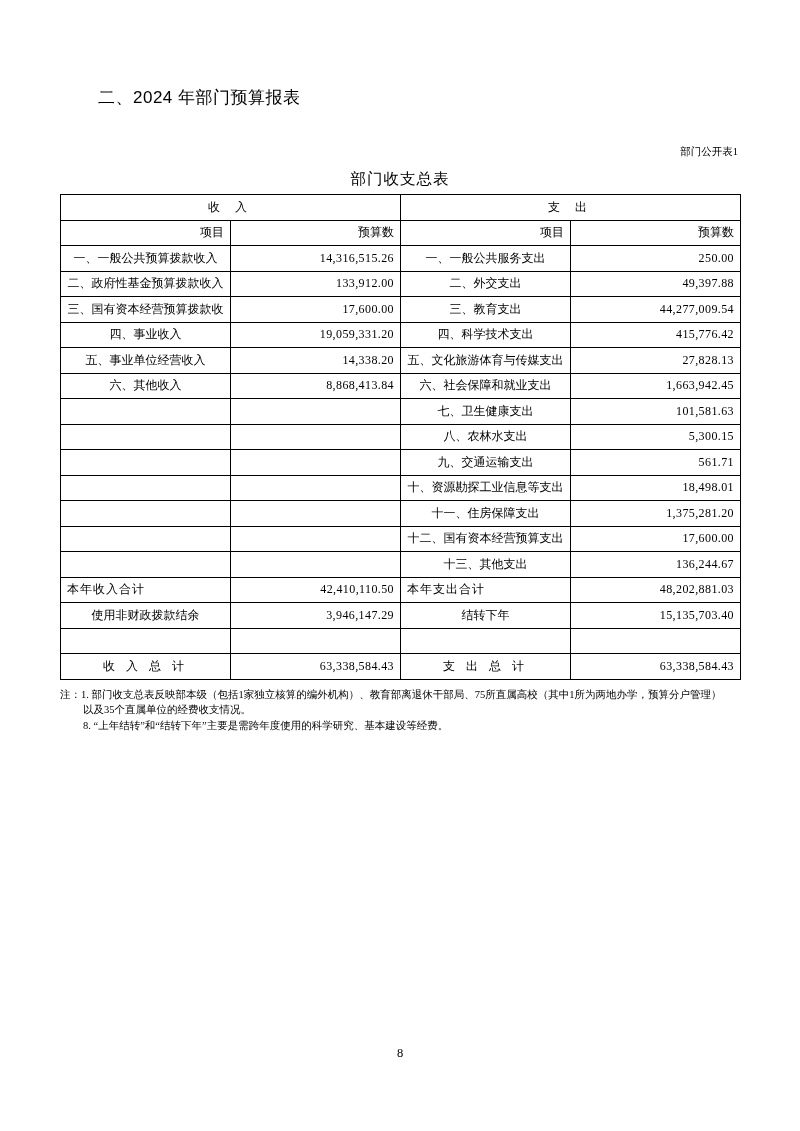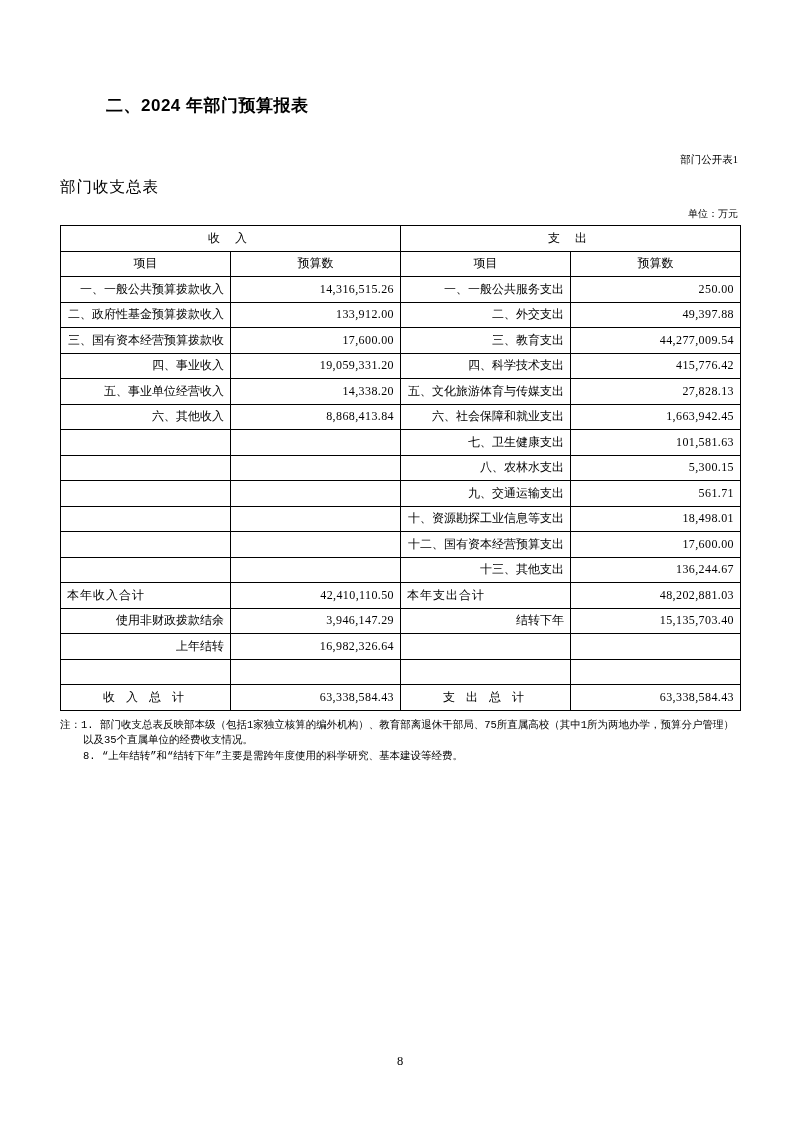--- a/index.html
+++ b/index.html
@@ -17,35 +17,35 @@
   }
   .page {
     position: relative;
     width: 800px;
     height: 1131px;
     box-sizing: border-box;
     padding: 0 60px;
   }
   .section-title {
     font-family: "Liberation Sans", sans-serif;
-    font-weight: bold;
+    font-weight: normal;
     font-size: 17px;
     letter-spacing: 0.5px;
-    margin: 16px;
+    margin: 8px;
     padding-top: 78px;
     padding-left: 30px;
   }
   .sheet-label {
     text-align: right;
     font-size: 10.5px;
     margin-top: 36px;
     padding-right: 2px;
   }
   .table-title {
-    text-align: left;
+    text-align: center;
     font-size: 15.5px;
     margin-top: 10px;
     letter-spacing: 1px;
   }
   .unit-label {
     text-align: right;
     font-size: 10px;
     margin-top: 9px;
     padding-right: 2px;
   }
@@ -63,26 +63,26 @@
     vertical-align: middle;
     box-sizing: border-box;
   }
   td.hdr-group {
     text-align: center;
     font-size: 13px;
     letter-spacing: 6px;
     height: 31px;
   }
   td.hdr-col {
-    text-align: center;
+    text-align: right;
     font-size: 12.5px;
     margin-top: 12px;
   }
   td.item {
-    text-align: right;
+    text-align: center;
     white-space: nowrap;
     overflow: hidden;
   }
   td.num {
     text-align: right;
     font-family: "Liberation Serif", serif;
     letter-spacing: 0.4px;
     padding-right: 8px;
   }
   td.total-item {
@@ -96,21 +96,20 @@
     height: 25.5px;
   }
   .notes {
     font-size: 10.5px;
     line-height: 1.5;
     margin-top: 7px;
     width: 690px;
   }
   .notes .n-line {
     text-indent: 0;
-    font-family: Liberation Mono, monospace;
   }
   .notes .n-line.indent {
     padding-left: 23px;
   }
   .page-number {
     position: absolute;
     bottom: 78px;
     left: 0;
     width: 800px;
     text-align: center;
@@ -125,21 +124,20 @@
 <body>
 
 <div class="page">
 
   <h2 class="section-title">二、2024 年部门预算报表</h2>
 
   <div class="sheet-label">部门公开表1</div>
 
   <div class="table-title">部门收支总表</div>
 
-  <div class="unit-label">单位：万元</div>
 
   <table class="budget">
     <colgroup>
       <col class="col-a">
         <col class="col-b">
         <col class="col-c">
         <col class="col-d">
     </colgroup>
     <tbody>
       <tr>
@@ -209,20 +207,26 @@
       </tr>
       <tr>
         <td class="item"></td>
         <td class="num"></td>
         <td class="item">十、资源勘探工业信息等支出</td>
         <td class="num">18,498.01</td>
       </tr>
       <tr>
         <td class="item"></td>
         <td class="num"></td>
+        <td class="item">十一、住房保障支出</td>
+        <td class="num">1,375,281.20</td>
+      </tr>
+      <tr>
+        <td class="item"></td>
+        <td class="num"></td>
         <td class="item">十二、国有资本经营预算支出</td>
         <td class="num">17,600.00</td>
       </tr>
       <tr>
         <td class="item"></td>
         <td class="num"></td>
         <td class="item">十三、其他支出</td>
         <td class="num">136,244.67</td>
       </tr>
 
@@ -231,26 +235,20 @@
         <td class="num">42,410,110.50</td>
         <td class="total-item">本年支出合计</td>
         <td class="num">48,202,881.03</td>
       </tr>
 
       <tr>
         <td class="item">使用非财政拨款结余</td>
         <td class="num">3,946,147.29</td>
         <td class="item">结转下年</td>
         <td class="num">15,135,703.40</td>
-      </tr>
-      <tr>
-        <td class="item">上年结转</td>
-        <td class="num">16,982,326.64</td>
-        <td class="item"></td>
-        <td class="num"></td>
       </tr>
       <tr class="blank">
         <td class="item"></td>
         <td class="num"></td>
         <td class="item"></td>
         <td class="num"></td>
       </tr>
 
       <tr>
         <td class="grand-item">收  入  总  计</td>

